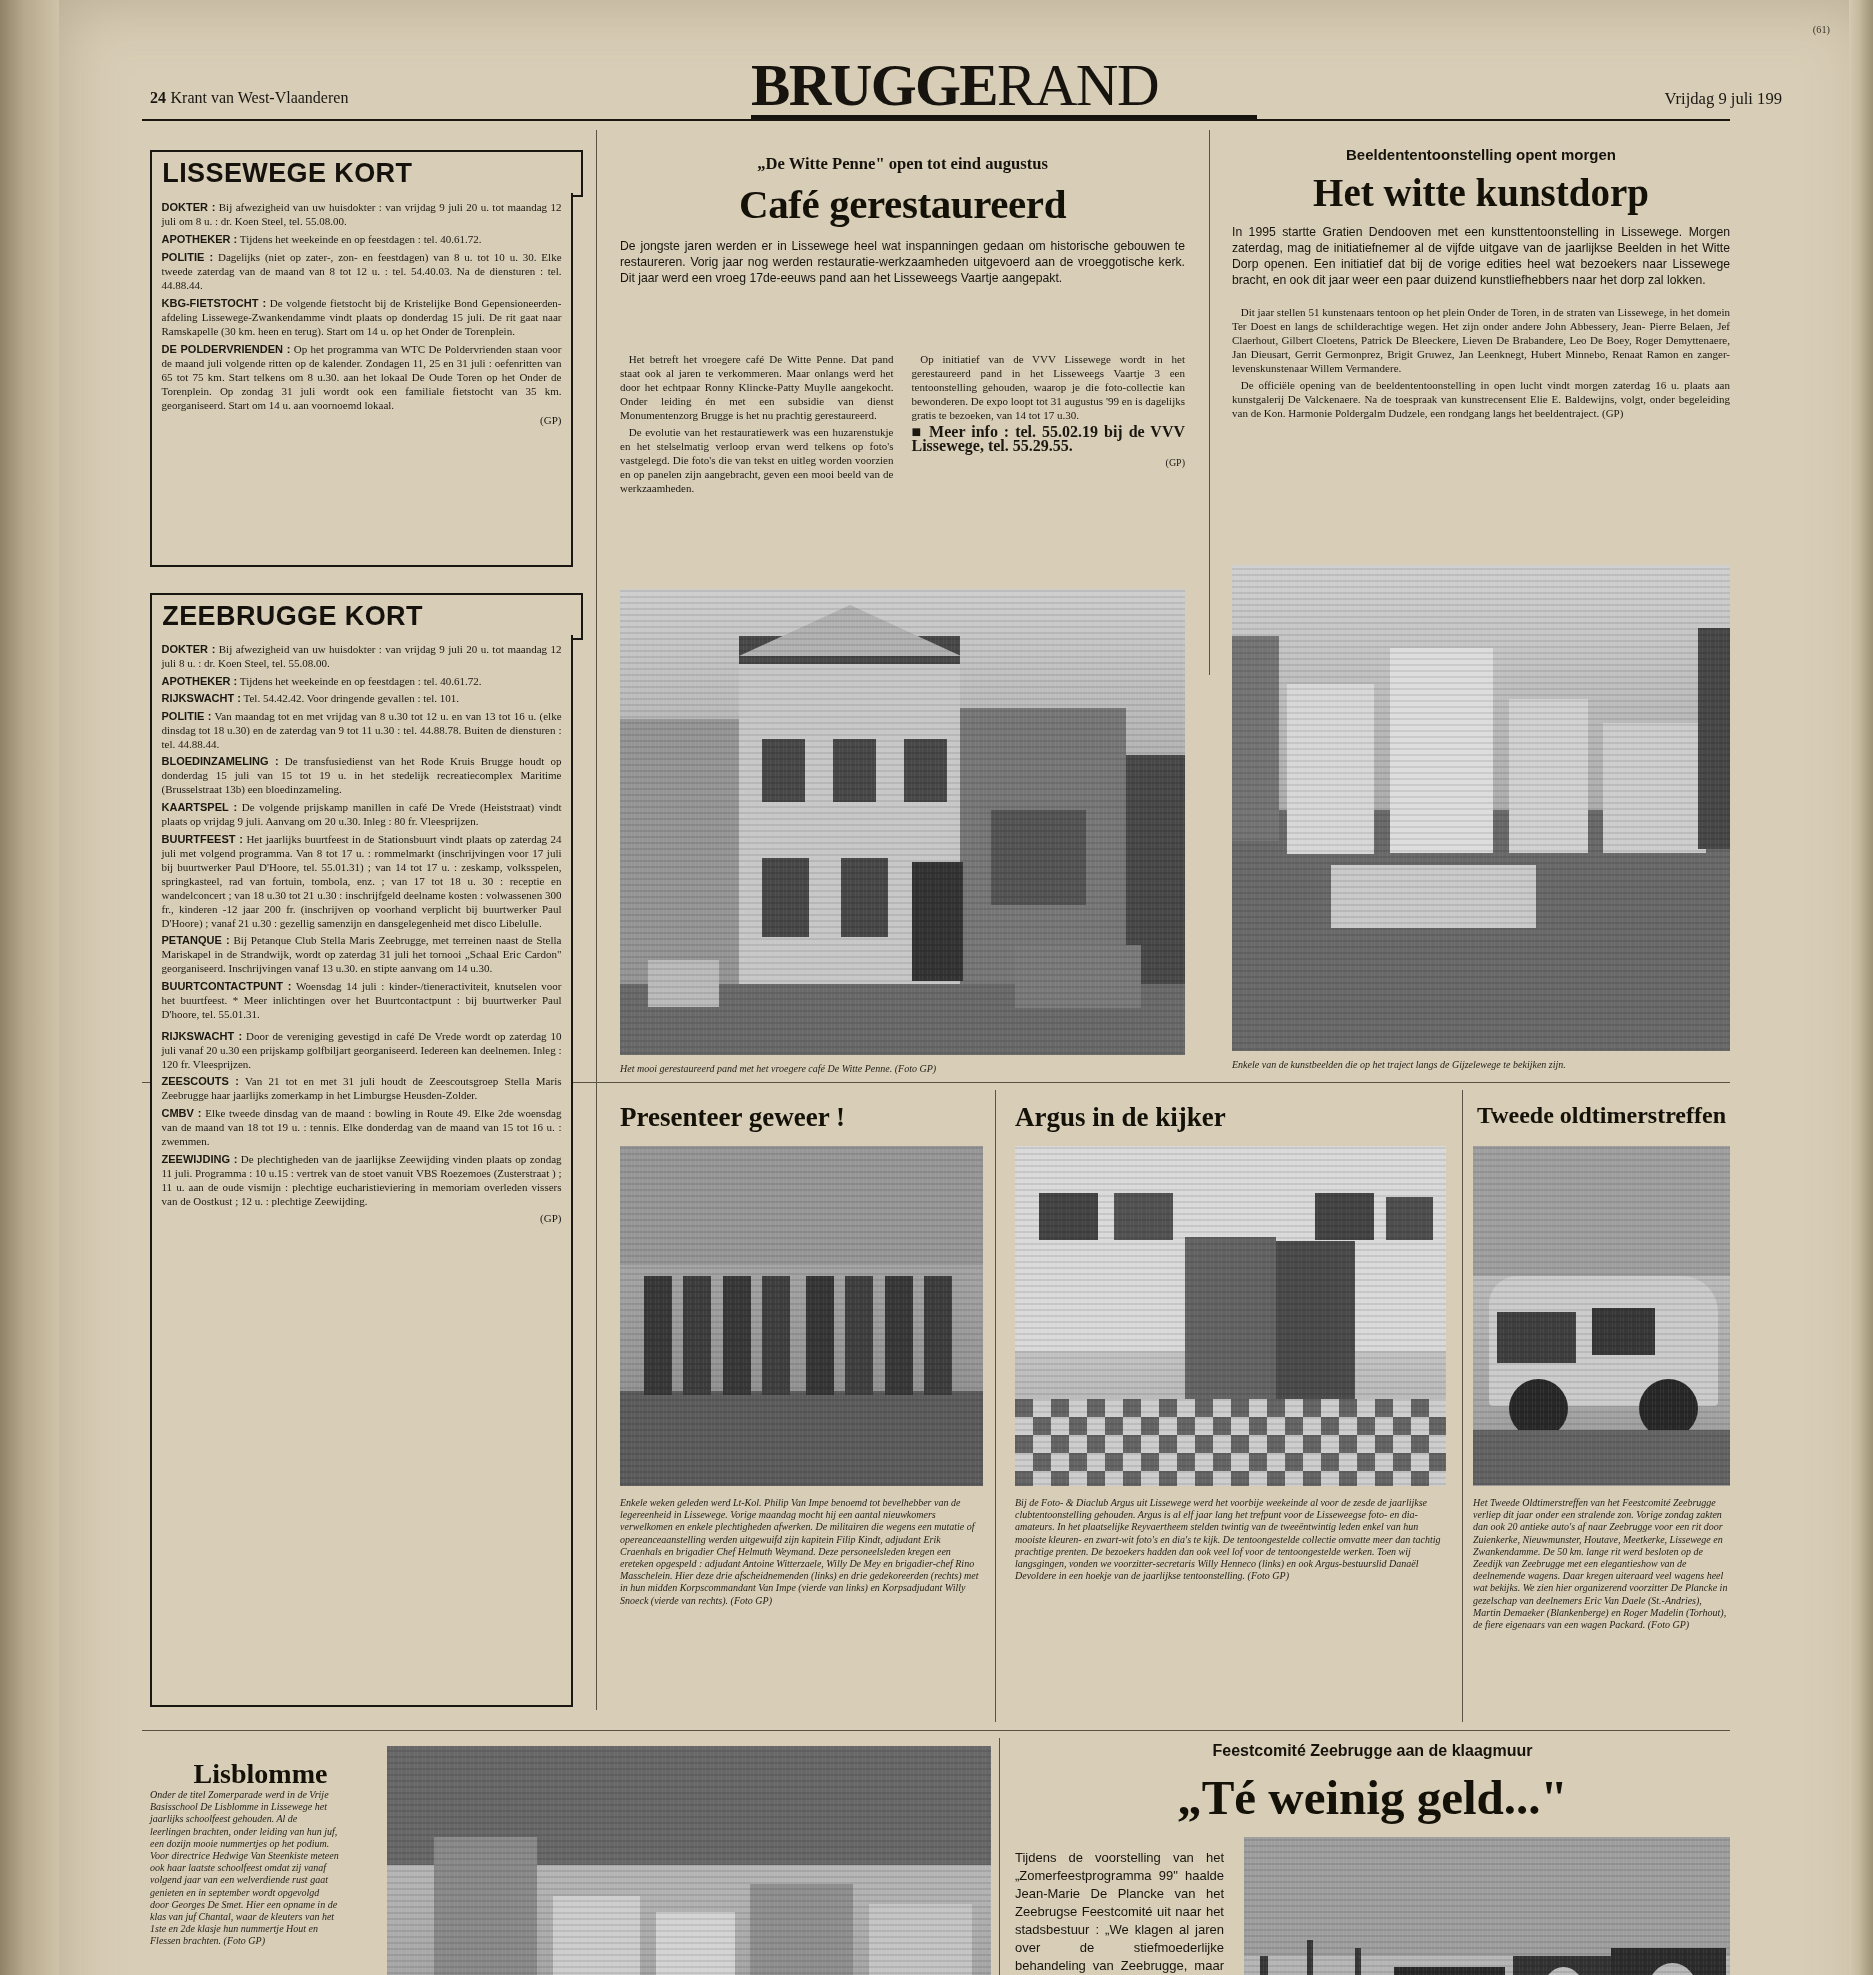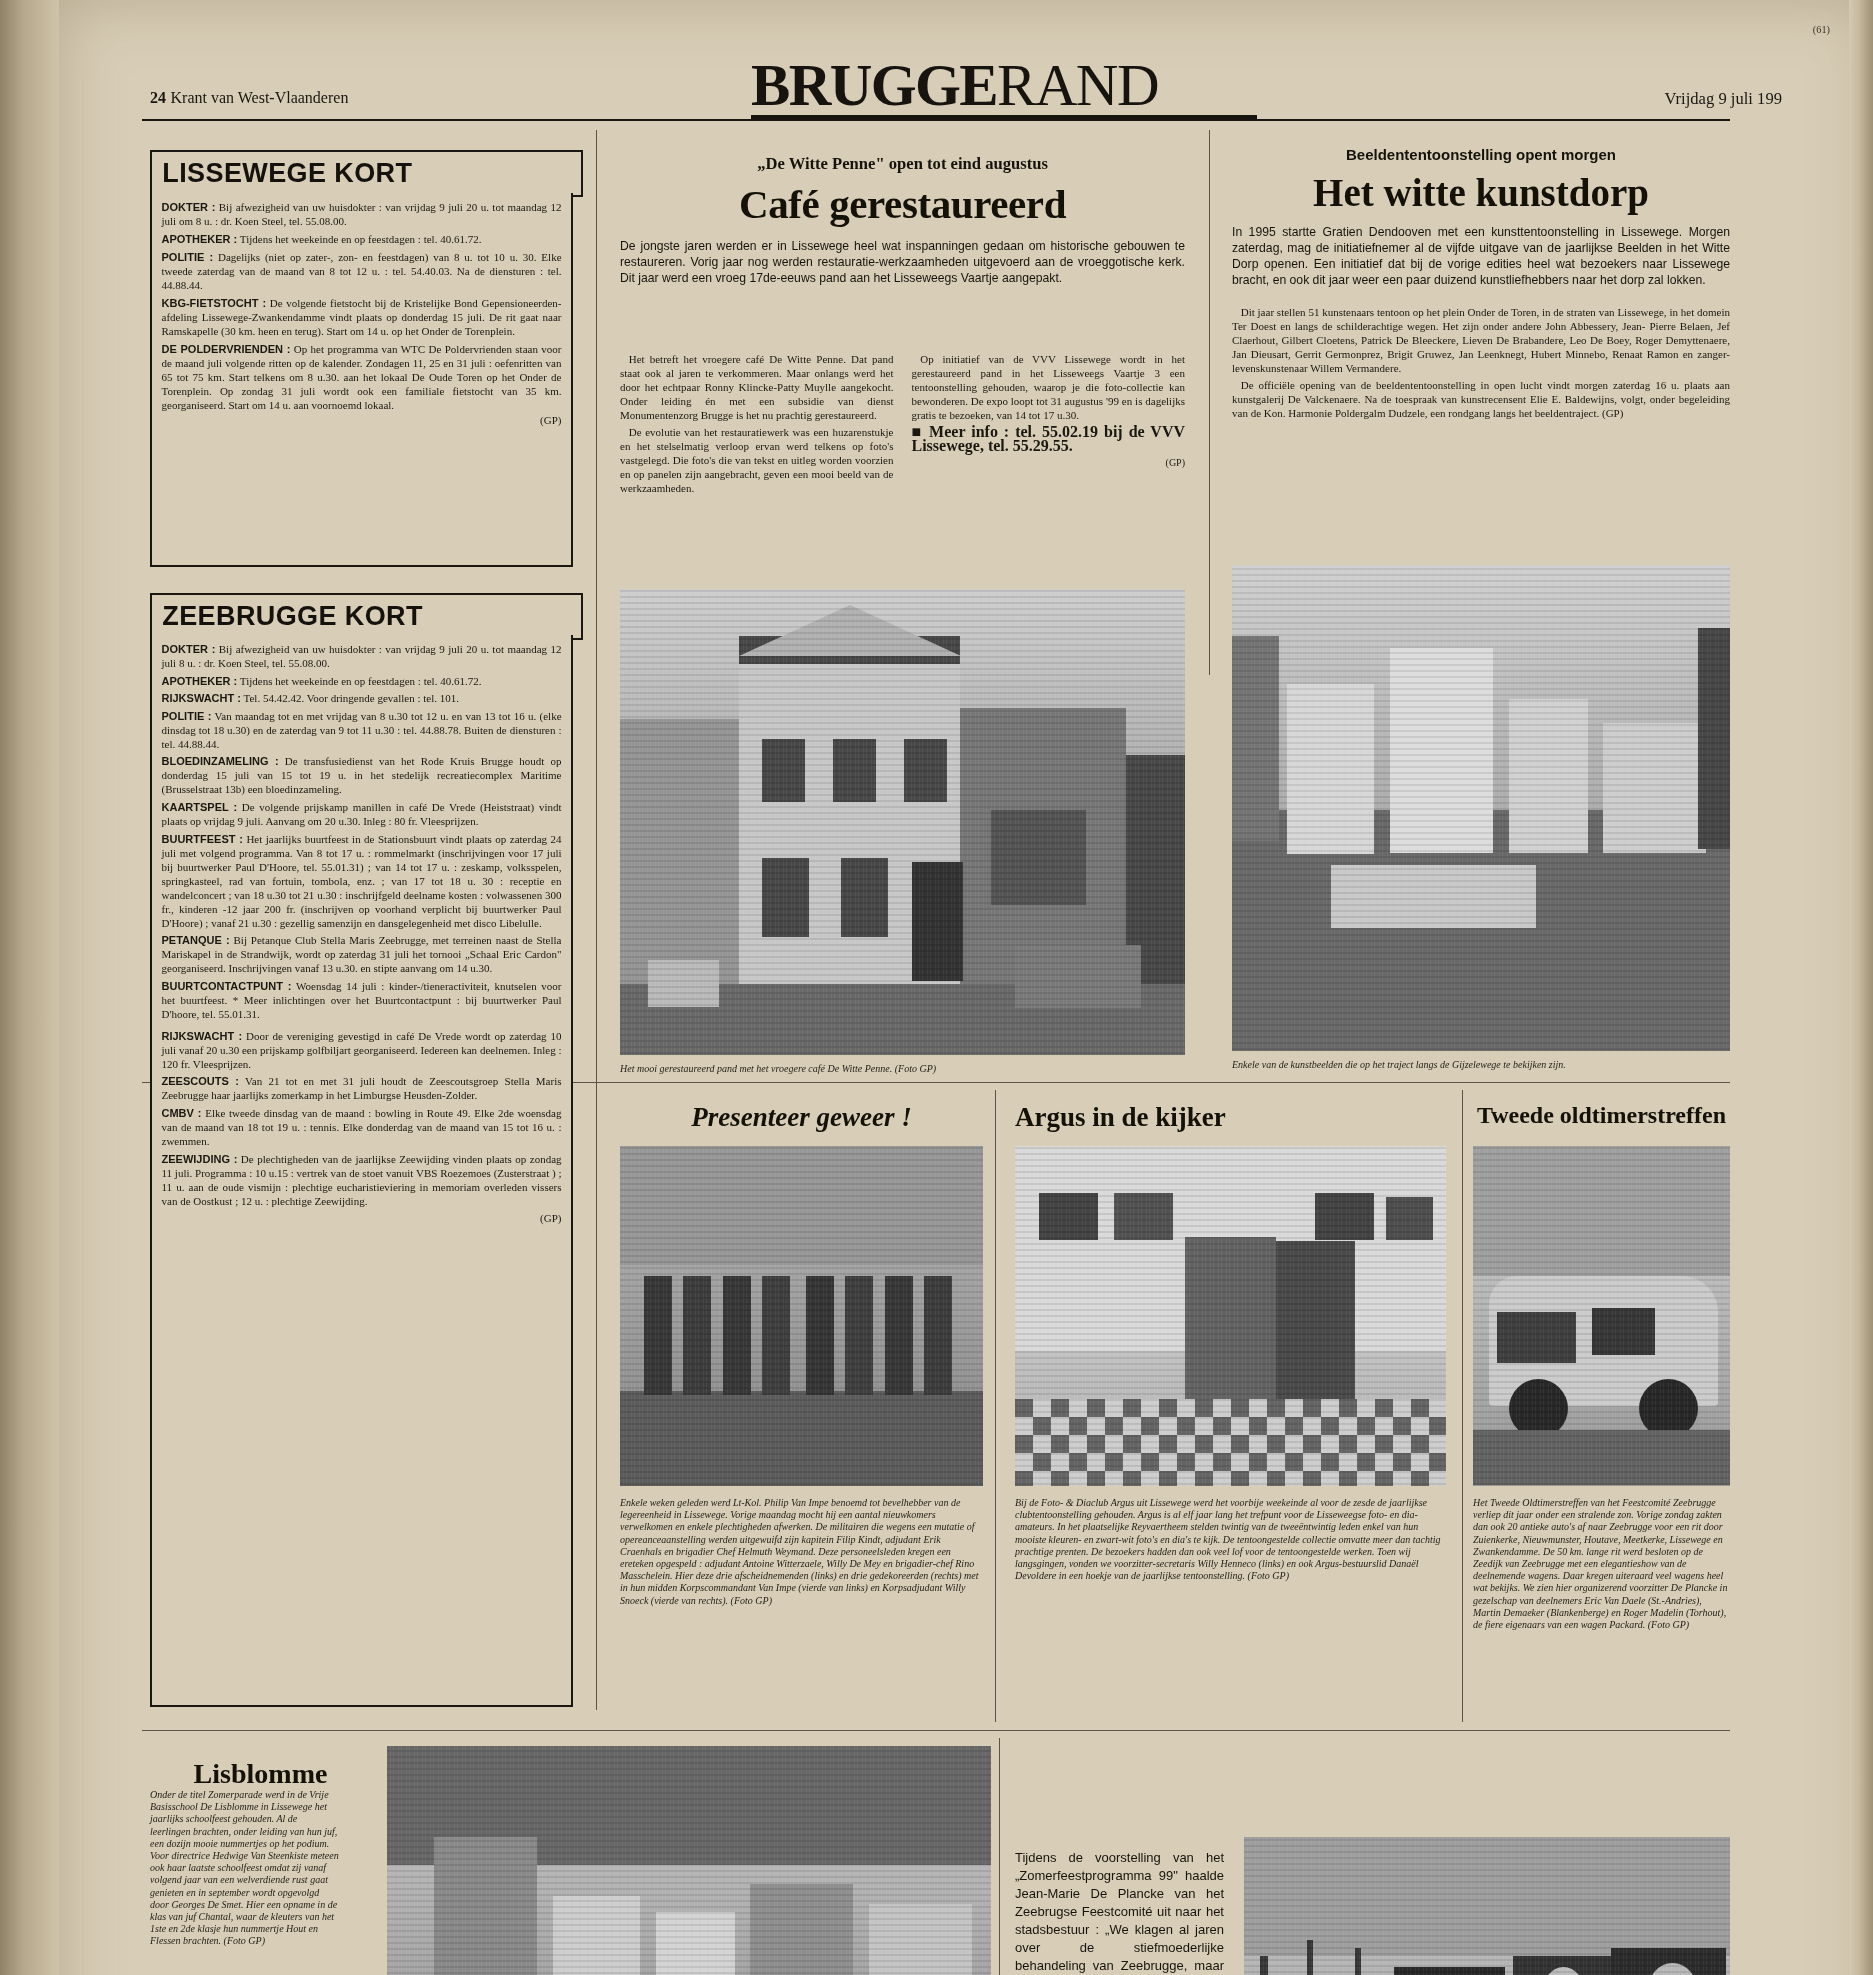--- a/index.html
+++ b/index.html
@@ -172,21 +172,21 @@
     <div class="lt" style="left:277px;top:134px;width:79px;height:154px;background:#d2cdc2;"></div>
     <div class="lt" style="left:371px;top:158px;width:103px;height:130px;background:#cfc9bd;"></div>
     <div class="lt" style="left:99px;top:300px;width:205px;height:63px;background:#cbc5b9;"></div>
     <div class="md" style="left:0;top:71px;width:47px;height:205px;background:#7b7468;"></div>
     <div class="dk" style="left:466px;top:63px;width:32px;height:221px;background:#4e4940;"></div>
     <div class="grain"></div>
   </div>
   <div class="cap" style="left:1232px;top:1059px;width:498px;">Enkele van de kunstbeelden die op het traject langs de Gijzelewege te bekijken zijn.</div>
 
   <div class="col" style="left:620px;top:1102px;width:363px;">
-    <h1 class="big headline-serif" style="text-align:center;font-size:27px;margin:0;font-style:italic;">Presenteer geweer !</h1>
+    <h1 class="big headline-serif" style="font-size:27px;margin:0;">Presenteer geweer !</h1>
   </div>
   <div class="photo" style="left:620px;top:1146px;width:363px;height:340px;">
     <div class="sky" style="background:linear-gradient(180deg,#b9b3a6,#8a8377);"></div>
     <div class="md" style="left:0;top:0;width:100%;height:119px;background:#9c9displayed;"></div>
     <div class="md" style="left:0;top:0;width:100%;height:119px;background:#9c958a;"></div>
     <div class="dk" style="left:0;top:245px;width:100%;height:95px;background:#625d53;"></div>
     <div class="dk" style="left:24px;top:130px;width:28px;height:119px;background:#3f3b34;"></div>
     <div class="dk" style="left:63px;top:130px;width:28px;height:119px;background:#44403a;"></div>
     <div class="dk" style="left:103px;top:130px;width:28px;height:119px;background:#3f3b34;"></div>
     <div class="dk" style="left:142px;top:130px;width:28px;height:119px;background:#46423b;"></div>
@@ -242,20 +242,24 @@
     <div class="md" style="left:47px;top:91px;width:103px;height:284px;background:#8f8srv;"></div>
     <div class="md" style="left:47px;top:91px;width:103px;height:284px;background:#8f887c;"></div>
     <div class="lt" style="left:166px;top:150px;width:87px;height:221px;background:#cfc9be;"></div>
     <div class="lt" style="left:269px;top:166px;width:79px;height:205px;background:#d5cfc4;"></div>
     <div class="md" style="left:363px;top:138px;width:103px;height:237px;background:#948d81;"></div>
     <div class="lt" style="left:482px;top:158px;width:103px;height:213px;background:#c6c0b4;"></div>
 
     <div class="grain"></div>
   </div>
 
+  <div class="col" style="left:1015px;top:1742px;width:715px;">
+    <div style="text-align:center;font-family:'Liberation Sans',sans-serif;font-weight:bold;font-size:16px;color:#16130d;">Feestcomité Zeebrugge aan de klaagmuur</div>
+    <h1 class="big headline-serif" style="text-align:center;font-size:49px;margin:8.7px 0 4px 0;">„Té weinig geld..."</h1>
+  </div>
   <div class="col" style="left:1015px;top:1849px;width:209px;">
     <div style="font-family:'Liberation Sans',sans-serif;font-size:13px;line-height:18px;text-align:justify;color:#17140e;">Tijdens de voorstelling van het „Zomerfeestprogramma 99" haalde Jean-Marie De Plancke van het Zeebrugse Feestcomité uit naar het stadsbestuur : „We klagen al jaren over de stiefmoederlijke behandeling van Zeebrugge, maar de stad wil blijkbaar niet luisteren..."</div>
   </div>
   <div class="photo" style="left:1244px;top:1837px;width:486px;height:395px;">
     <div class="sky" style="background:linear-gradient(180deg,#ccc6ba,#8f8border);"></div>
     <div class="sky" style="background:linear-gradient(180deg,#ccc6ba,#8f887c);"></div>
     <div class="md" style="left:0;top:0;width:100%;height:119px;background:#a39c90;"></div>
     <div class="dk" style="left:16px;top:119px;width:8px;height:166px;background:#3f3b34;"></div>
     <div class="dk" style="left:63px;top:103px;width:5.5px;height:182px;background:#3f3b34;"></div>
     <div class="dk" style="left:111px;top:111px;width:6.3px;height:174px;background:#3f3b34;"></div>

